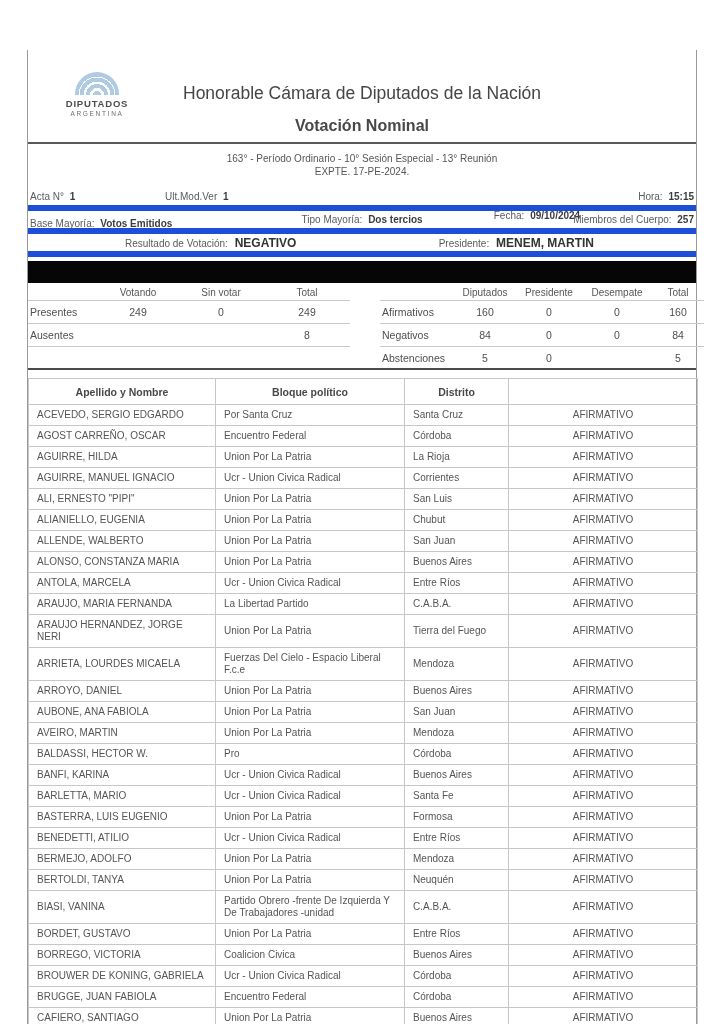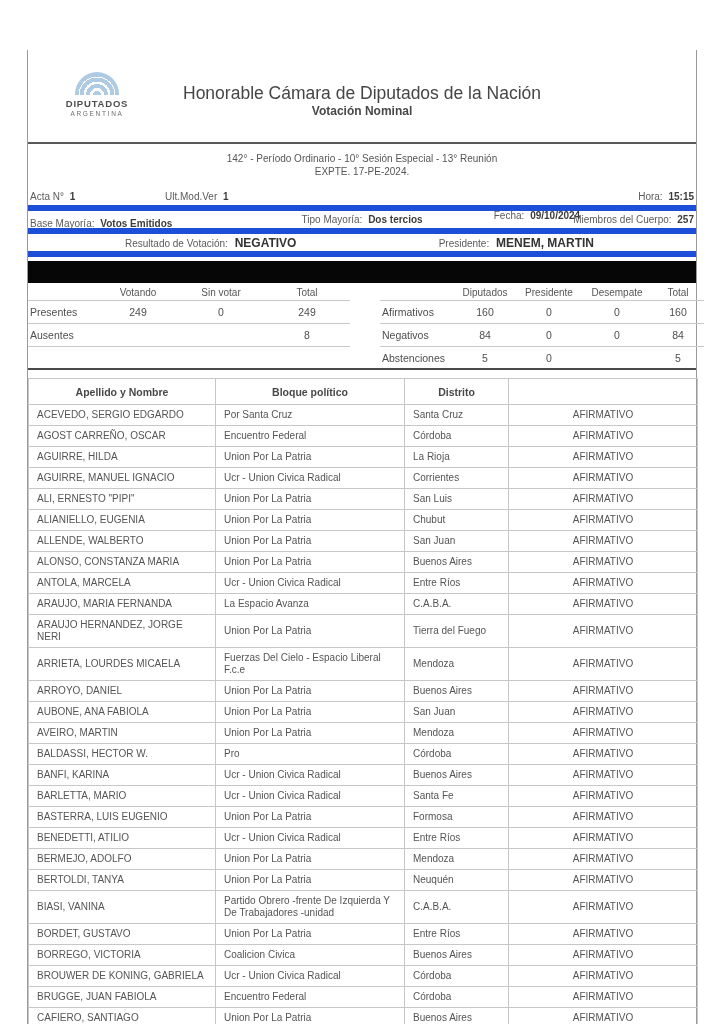--- a/index.html
+++ b/index.html
@@ -20,21 +20,21 @@
     background:radial-gradient(circle at 50% 100%,
       var(--logo-blue,#aecbe3) 0 4px,#ffffff 4px 7px,
       var(--logo-blue,#aecbe3) 7px 11px,#ffffff 11px 13.5px,
       var(--logo-blue,#aecbe3) 13.5px 17.5px,#ffffff 17.5px 18.5px,
       var(--logo-blue,#aecbe3) 18.5px 22px);
   }
   .logo-l1{font-size:9.5px;letter-spacing:.8px;color:#4d4d4d;margin-top:3px;font-weight:600;}
   .logo-l2{font-size:6.5px;letter-spacing:1.7px;color:#6e6e6e;margin-top:1px;}
   .titles{text-align:center;padding-top:33px;}
   .doc-title{font-size:17.5px;color:#454545;font-weight:400;}
-  .doc-subtitle{margin-top:0;font-size:12px;font-weight:700;color:#484848;text-align:center;}
+  .doc-subtitle{margin-top:13px;font-size:16px;font-weight:700;color:#484848;text-align:center;}
   
   .session{height:36px;text-align:center;padding-top:8px;box-sizing:content-box;
            font-size:10px;color:#565656;line-height:13px;}
   
   .meta-row{display:flex;align-items:center;height:23px;box-sizing:border-box;
             border-bottom:6px solid #1d4ed8;font-size:10px;color:#5a5a5a;padding:0 2px;}
   .meta-row .grp{white-space:nowrap;}
   .mval{font-weight:700;color:#3c3c3c;margin-left:3px;}
   .mval-lg{font-weight:700;color:#333;font-size:12px;margin-left:4px;}
   .row1 .g1{width:135px;}
@@ -82,21 +82,21 @@
       <div class="logo-l1">DIPUTADOS</div>
       <div class="logo-l2">ARGENTINA</div>
     </div>
     <div class="titles">
       <div class="doc-title">Honorable Cámara de Diputados de la Nación</div>
       <div class="doc-subtitle">Votación Nominal</div>
     </div>
   </div>
 
   <div class="session">
-    <div>142° - Período Ordinario - 10° Sesión Especial - 13° Reunión</div>
+    <div>163° - Período Ordinario - 10° Sesión Especial - 13° Reunión</div>
     <div>EXPTE. 17-PE-2024.</div>
   </div>
 
   <div class="meta-row row1">
     <span class="grp g1"><span>Acta N°</span> <span class="mval">1</span></span>
     <span class="grp g2"><span>Ult.Mod.Ver</span> <span class="mval">1</span></span>
     <span class="grp g3"><span>Fecha:</span> <span class="mval">09/10/2024</span></span>
     <span class="grp g4"><span>Hora:</span> <span class="mval">15:15</span></span>
   </div>
   <div class="meta-row row2">
@@ -256,21 +256,21 @@
 
   <tr>
     <td>ANTOLA, MARCELA</td>
     <td>Ucr - Union Civica Radical</td>
     <td>Entre Ríos</td>
     <td class="vote">AFIRMATIVO</td>
   </tr>
 
   <tr>
     <td>ARAUJO, MARIA FERNANDA</td>
-    <td>La Espacio Avanza</td>
+    <td>La Libertad Partido</td>
     <td>C.A.B.A.</td>
     <td class="vote">AFIRMATIVO</td>
   </tr>
 
   <tr>
     <td>ARAUJO HERNANDEZ, JORGE NERI</td>
     <td>Union Por La Patria</td>
     <td>Tierra del Fuego</td>
     <td class="vote">AFIRMATIVO</td>
   </tr>

